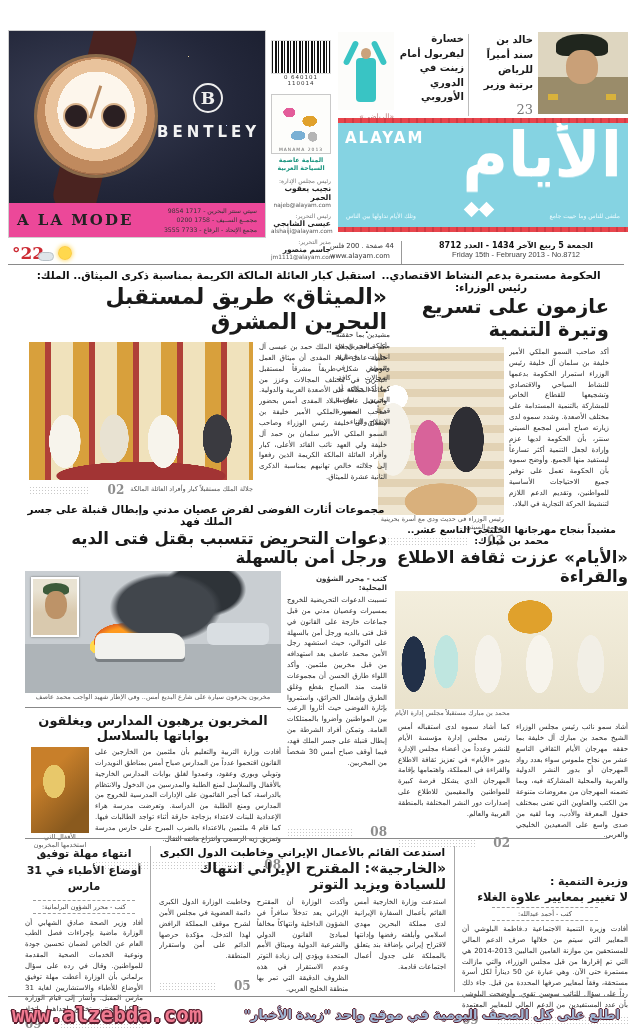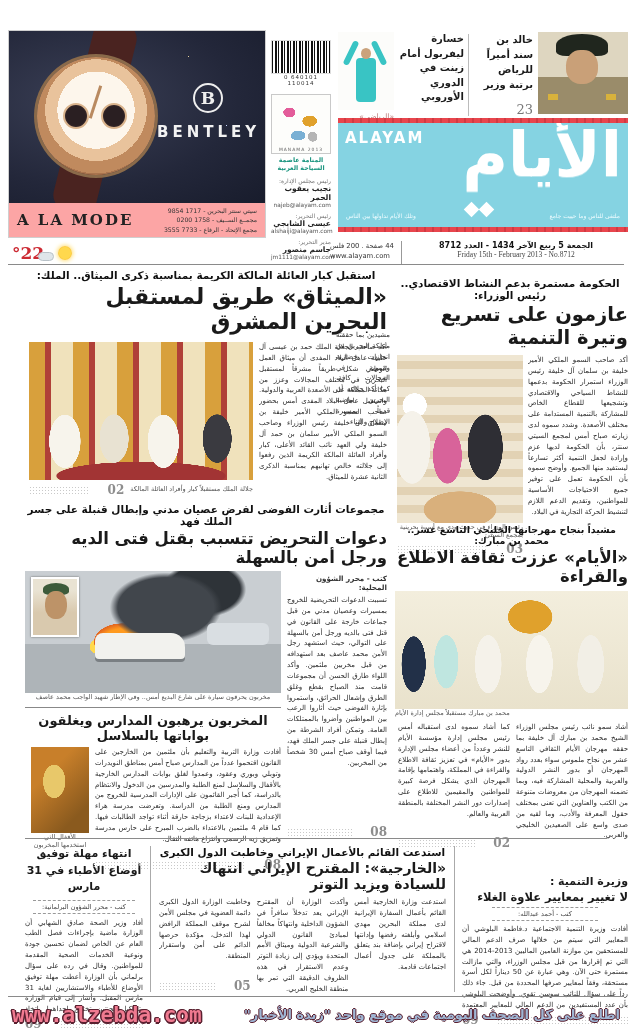--- a/index.html
+++ b/index.html
@@ -31,21 +31,21 @@
   .watch-case{position:absolute;left:28px;top:26px;width:118px;height:118px;border-radius:50%;
     background:radial-gradient(circle at 50% 45%,#fdf6ec 0 44%,#e9c39c 44% 58%,#c08a5e 58% 72%,#a9744e 72% 100%);
     box-shadow:0 0 0 3px #8a6a4a;}
   .subdial{position:absolute;width:26px;height:26px;border-radius:50%;background:radial-gradient(#2a1f22 60%,#553c3c);border:2px solid #d9b38c;}
   .sd1{left:26px;top:46px;} .sd2{left:64px;top:46px;}
   .watch-hand{position:absolute;left:57px;top:28px;width:3px;height:34px;background:#b98a60;transform:rotate(18deg);}
   .b-logo{position:absolute;right:42px;top:52px;width:30px;height:30px;border:2px solid #eee;border-radius:50%;
     color:#eee;font-family:"DejaVu Serif",serif;font-weight:bold;font-size:17px;text-align:center;line-height:27px;}
   .bentley{position:absolute;right:8px;top:92px;width:100px;text-align:center;color:#f2f2f2;
     font-size:15px;letter-spacing:4px;font-weight:bold;}
-  .ad-strip{height:34px;background:#fca5a5;display:flex;align-items:center;justify-content:space-between;padding:0 8px;}
+  .ad-strip{height:34px;background:#ec4899;display:flex;align-items:center;justify-content:space-between;padding:0 8px;}
   .alamode{font-family:"DejaVu Serif",serif;font-size:15px;letter-spacing:2px;color:#222;font-weight:bold;}
   .ad-phones{direction:rtl;font-size:6.2px;color:#333;line-height:1.5;text-align:right;}
   .weather{left:12px;top:243px;display:flex;align-items:center;gap:4px;}
   .weather .temp{color:#cc2a33;font-size:17px;font-weight:bold;font-family:"DejaVu Serif",serif;}
   .sun{width:14px;height:14px;border-radius:50%;background:radial-gradient(#ffd84d 55%,#f2a71b);box-shadow:0 0 4px 1px #ffdf7a;}
   .cloud{width:16px;height:9px;border-radius:8px;background:#dfe6ea;border:1px solid #b9c2c8;margin-left:-10px;margin-top:6px;}
 
   
   .midcol{left:271px;top:40px;width:60px;}
   .barcode{height:34px;background:repeating-linear-gradient(90deg,#111 0 1px,#fff 1px 3px,#111 3px 5px,#fff 5px 6px);border:1px solid #ddd;}
@@ -88,25 +88,25 @@
   .stripe{height:5px;background:repeating-linear-gradient(90deg,#e8454d 0 6px,#d13a42 6px 8px);}
   .mast-blue{position:relative;height:104px;background:#85d3e2;overflow:hidden;}
   .mast-latin{position:absolute;left:7px;top:6px;color:#fff;font-weight:bold;font-size:15px;letter-spacing:2px;}
   .mast-ar{position:absolute;right:6px;top:-8px;color:#fff;font-weight:bold;font-size:62px;line-height:1.3;font-family:"DejaVu Sans",sans-serif;text-shadow:0 1px 0 rgba(255,255,255,.4);}
   .diamond{position:absolute;width:11px;height:11px;background:#fff;transform:rotate(45deg);bottom:12px;}
   .d1{left:128px;} .d2{left:143px;}
   .tag-r{position:absolute;right:8px;bottom:8px;color:#eefcff;font-size:6px;direction:rtl;}
   .tag-l{position:absolute;left:8px;bottom:8px;color:#eefcff;font-size:6px;direction:rtl;}
   .dateline{left:404px;top:241px;width:224px;text-align:center;}
   .date-ar{font-size:8px;font-weight:bold;direction:rtl;color:#111;}
-  .date-en{font-size:7.5px;color:#444;font-family:Liberation Serif, serif;}
+  .date-en{font-size:7.5px;color:#444;font-family:Liberation Sans, sans-serif;}
   .rule-top{left:8px;right:8px;top:264px;width:616px;}
 
   
-  .story-pm{left:392px;top:269px;width:236px;height:250px;margin-top:8px;}
+  .story-pm{left:373px;top:269px;width:236px;height:250px;}
   .story-pm .headline{font-size:19.5px;font-weight:bold;direction:rtl;text-align:right;margin-top:2px;}
   .pm-row{display:flex;direction:rtl;gap:5px;margin-top:6px;}
   .pm-col1{width:100px;height:188px;}
   .pm-photo{width:126px;height:168px;background:
     radial-gradient(30px 60px at 12% 55%,#f5f2ea 0 60%,transparent 61%),
     radial-gradient(26px 50px at 40% 60%,#d8639a 0 55%,transparent 56%),
     radial-gradient(30px 56px at 70% 55%,#2e2e34 0 58%,transparent 59%),
     radial-gradient(20px 20px at 14% 30%,#fff 0 60%,transparent 61%),
     radial-gradient(60px 30px at 50% 92%,#d9b07c 0 60%,transparent 61%),
     repeating-linear-gradient(0deg,#efe6d2 0 10px,#e2d2b4 10px 18px);}

